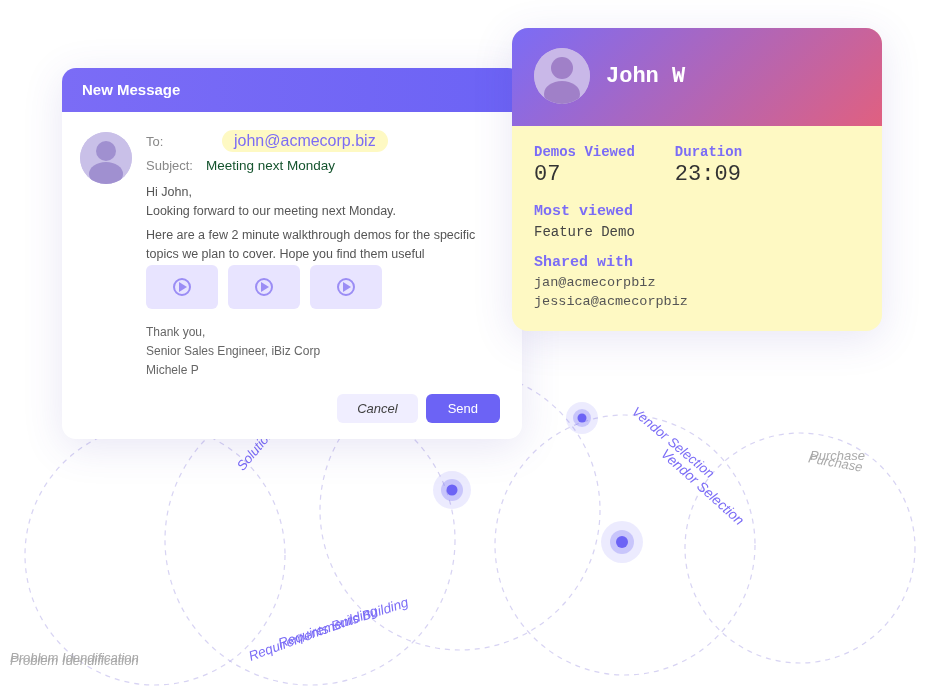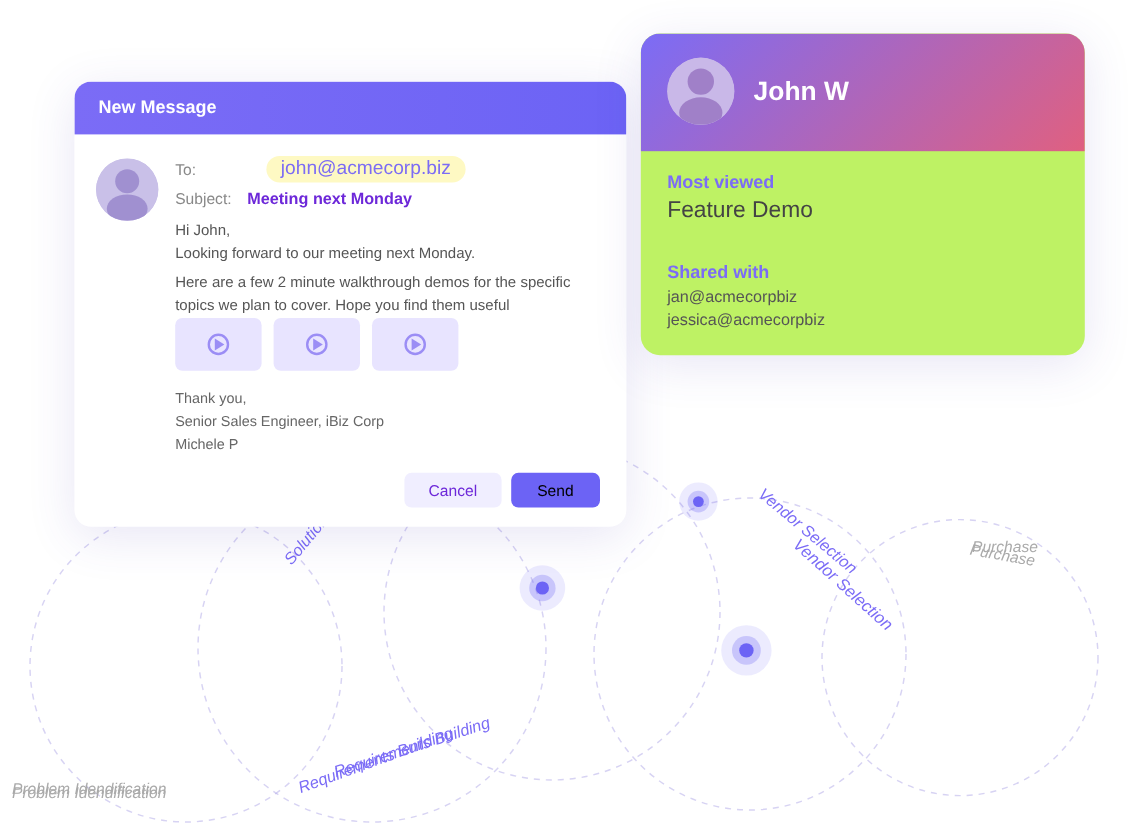--- a/index.html
+++ b/index.html
@@ -81,22 +81,22 @@
       gap: 8px;
       margin-bottom: 10px;
     }
     .email-subject-label {
       font-size: 13px;
       color: #888;
       min-width: 52px;
     }
     .email-subject-value {
       font-size: 13.5px;
-      color: #6d28d9;
-      font-weight: 700;
+      color: #14532d;
+      font-weight: 400;
     }
     .email-body-text {
       font-size: 12.5px;
       color: #555;
       line-height: 1.55;
       margin-bottom: 0;
     }
     .demo-thumbs {
       display: flex;
       gap: 10px;
@@ -133,47 +133,49 @@
       line-height: 1.6;
       margin-bottom: 14px;
     }
     .email-actions {
       display: flex;
       justify-content: flex-end;
       gap: 8px;
     }
     .btn-cancel {
       background: #f0eeff;
-      color: #6d28d9;
+      color: #404040;
       border: none;
       border-radius: 6px;
       padding: 7px 20px;
       font-size: 13px;
       cursor: pointer;
+      font-style: italic;
     }
     .btn-send {
       background: #6c63f5;
-      color: #000000;
+      color: #ffffff;
       border: none;
       border-radius: 6px;
       padding: 7px 22px;
       font-size: 13px;
       cursor: pointer;
     }
 
     
     .profile-card {
       position: absolute;
       top: 28px;
-      left: 534px;
+      left: 512px;
       width: 370px;
-      background: #bef264;
+      background: #fef9c3;
       border-radius: 16px;
       box-shadow: 0 8px 40px rgba(80,60,180,0.13);
       overflow: hidden;
+      font-family: Liberation Mono, monospace;
     }
     .profile-card-header {
       background: linear-gradient(135deg, #7b6cf6 0%, #e06080 100%);
       padding: 20px 22px 22px;
       display: flex;
       align-items: center;
       gap: 16px;
     }
     .avatar-profile {
       width: 56px;
@@ -209,23 +211,23 @@
       color: #333;
       font-weight: 400;
     }
     .section-label {
       font-size: 15px;
       color: #7b6cf6;
       font-weight: 600;
       margin-bottom: 4px;
     }
     .section-value {
-      font-size: 19px;
+      font-size: 14px;
       color: #444;
-      margin-bottom: 32px;
+      margin-bottom: 14px;
     }
     .shared-email {
       font-size: 13.5px;
       color: #555;
       margin-bottom: 4px;
     }
 
     
     .diagram-label {
       position: absolute;
@@ -360,20 +362,30 @@
       <svg viewBox="0 0 56 56" xmlns="http://www.w3.org/2000/svg">
         <rect width="56" height="56" fill="#c9b8e8" rx="28"></rect>
         <circle cx="28" cy="20" r="11" fill="#a080c8"></circle>
         <ellipse cx="28" cy="46" rx="18" ry="13" fill="#a080c8"></ellipse>
       </svg>
     </div>
     <span class="profile-name">John W</span>
   </div>
   <div class="profile-card-body">
 
+    <div class="stats-row">
+      <div class="stat-item">
+        <div class="stat-label">Demos Viewed</div>
+        <div class="stat-value">07</div>
+      </div>
+      <div class="stat-item">
+        <div class="stat-label">Duration</div>
+        <div class="stat-value">23:09</div>
+      </div>
+    </div>
 
     <div class="section-label">Most viewed</div>
     <div class="section-value">Feature Demo</div>
 
     <div class="section-label">Shared with</div>
     <div class="shared-email">jan@acmecorpbiz</div>
     <div class="shared-email">jessica@acmecorpbiz</div>
   </div>
 </div>
 

